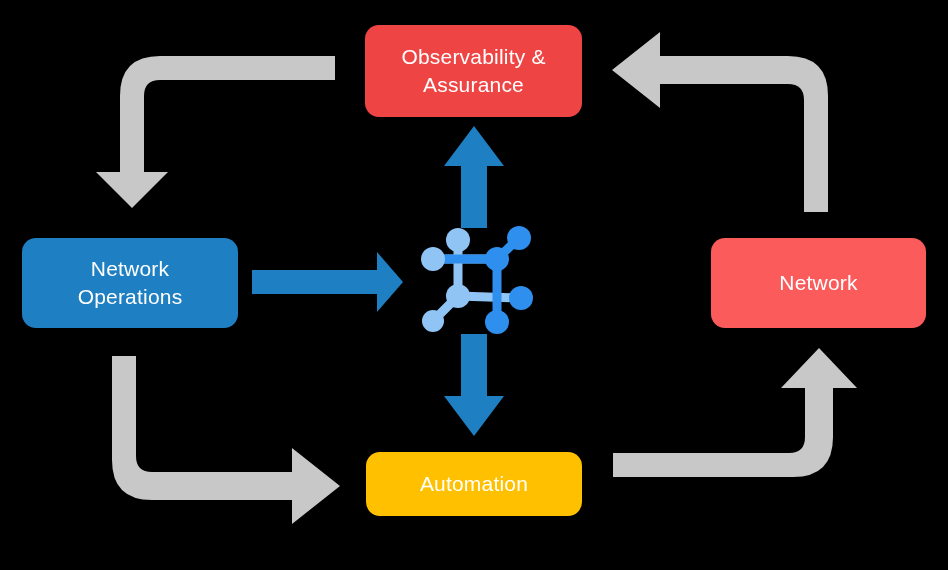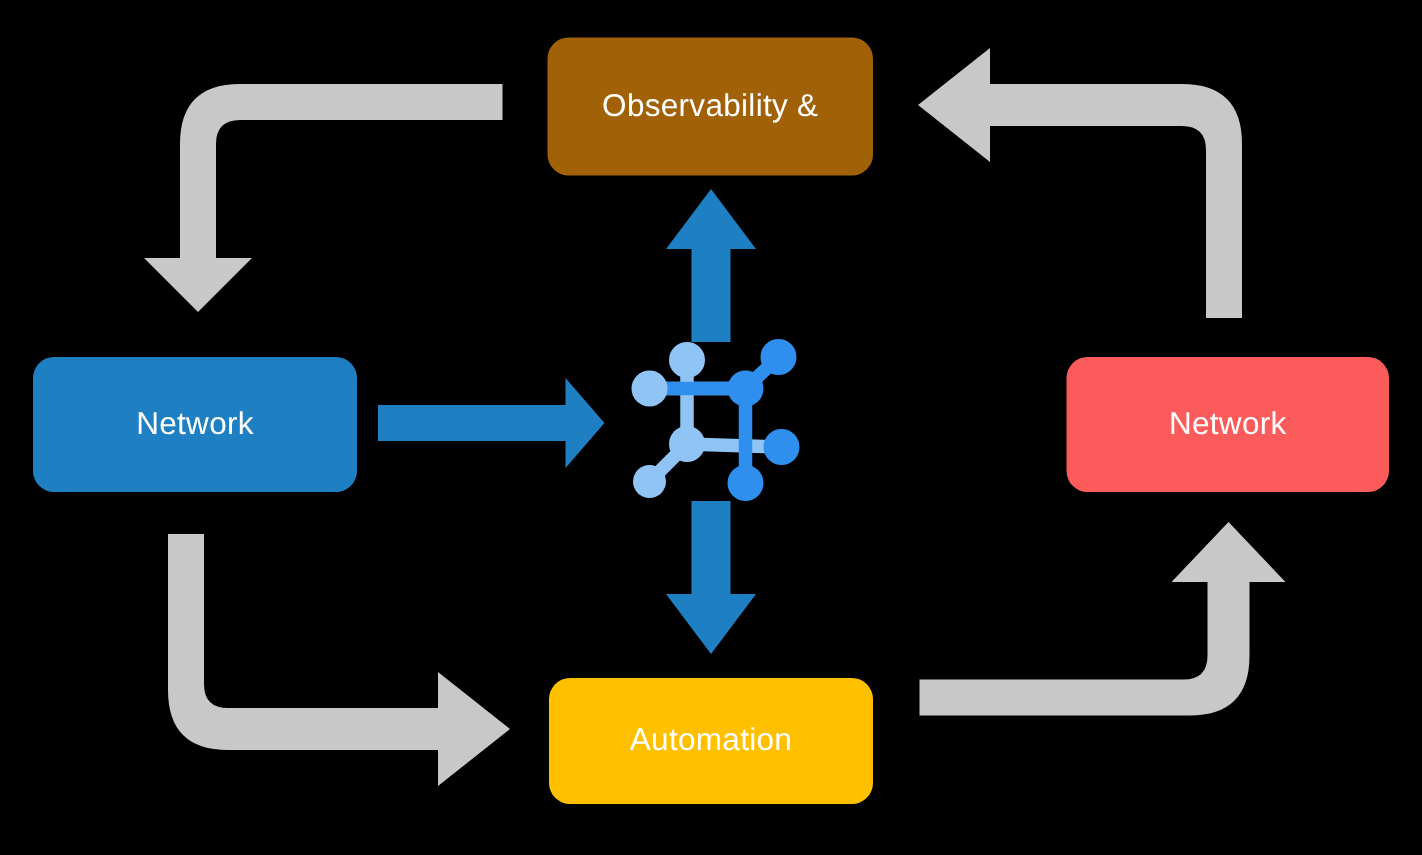--- a/index.html
+++ b/index.html
@@ -46,21 +46,21 @@
   #box-observability {
     left: 365px;  top: 25px;   width: 217px; height: 92px;
   }
   #box-network-operations {
     left: 22px;   top: 238px;  width: 216px; height: 90px;
   }
   #box-network-infrastructure {
     left: 711px;  top: 238px;  width: 215px; height: 90px;
   }
   #box-automation-tooling {
-    left: 366px;  top: 452px;  width: 216px; height: 84px;
+    left: 366px;  top: 452px;  width: 216px; height: 64px;
   }
 </style>
 </head>
 <body>
 
 <div id="canvas">
 
   <svg id="svg-layer" viewBox="0 0 948 570" xmlns="http://www.w3.org/2000/svg">
 
     <path fill="#C8C8C8" d="M 335,56 L 160,56 Q 120,56 120,96 L 120,172 L 96,172 L 132,208 L 168,172 L 144,172 L 144,96 Q 144,80 160,80 L 335,80 Z"></path>
@@ -97,29 +97,31 @@
       <circle cx="458" cy="296" r="12" fill="#8FC4F5"></circle>
       <circle cx="433" cy="321" r="11" fill="#8FC4F5"></circle>
 
       <circle cx="519" cy="238" r="12" fill="#2E8FEE"></circle>
       <circle cx="497" cy="259" r="12" fill="#2E8FEE"></circle>
       <circle cx="521" cy="298" r="12" fill="#2E8FEE"></circle>
       <circle cx="497" cy="322" r="12" fill="#2E8FEE"></circle>
     </g>
   </svg>
 
-  <div class="node-box" id="box-observability" style="background:#a16207">
+  <div class="node-box" id="box-observability" style="background:#ef4444">
     <div>
       <span>Observability &amp;</span>
+      <span>Assurance</span>
     </div>
   </div>
 
   <div class="node-box" id="box-network-operations" style="background:#1E7FC2">
     <div>
       <span>Network</span>
+      <span>Operations</span>
     </div>
   </div>
 
   <div class="node-box" id="box-network-infrastructure" style="background:#FC5B5B">
     <div>
       <span>Network</span>
     </div>
   </div>
 
   <div class="node-box" id="box-automation-tooling" style="background:#FFC000">

